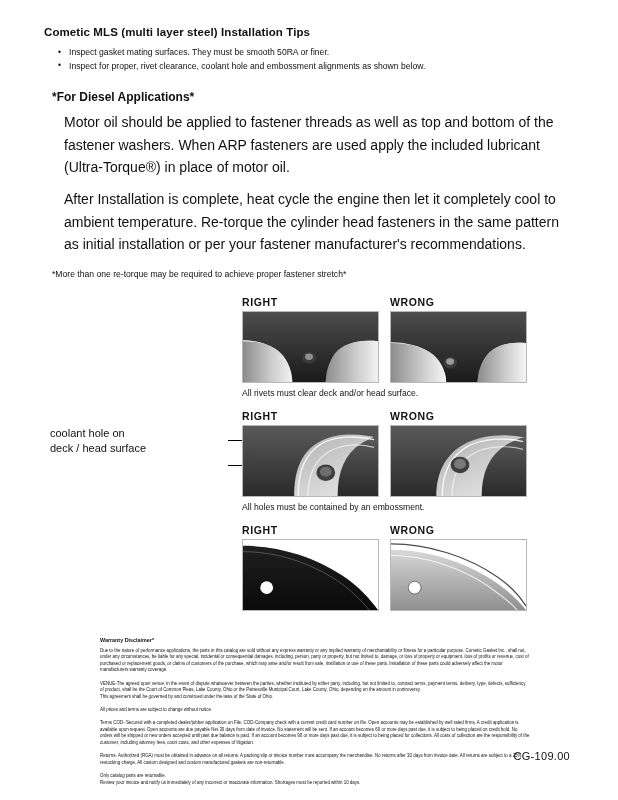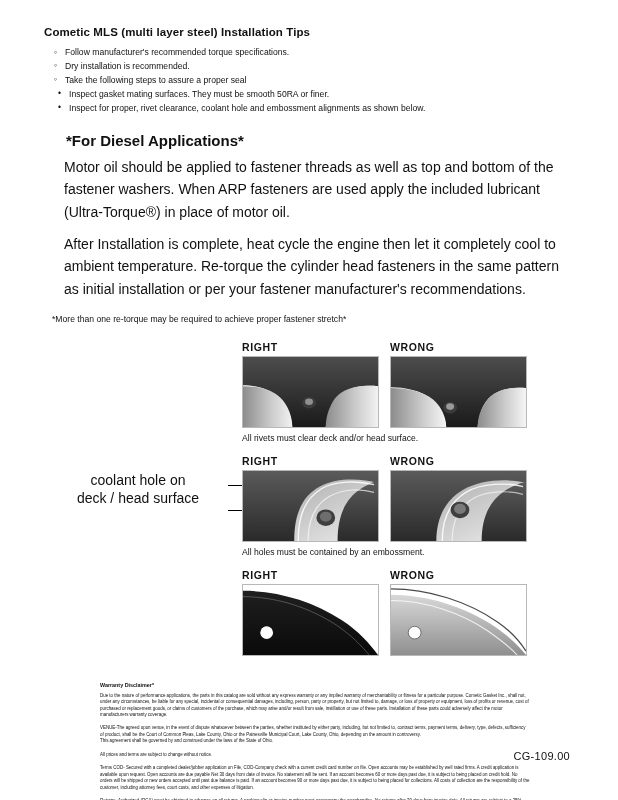--- a/index.html
+++ b/index.html
@@ -55,23 +55,23 @@
     position: relative;
     padding-left: 11px;
   }
   ul.sub > li::before {
     content: "\2022";
     position: absolute;
     left: 0; top: -0.5px;
     font-size: 8.6px;
   }
   h2.subhead {
-    font-size: 15px;
+    font-size: 12px;
     font-weight: bold;
-    margin: 16px 0 7px 22px;
+    margin: 16px 0 7px 8px;
   }
   p.body {
     font-size: 14px;
     line-height: 1.62;
     margin: 0 0 9px 20px;
   }
   p.note {
     font-size: 8.6px;
     line-height: 1.62;
     margin: 12px 0 7px 8px;
@@ -112,22 +112,22 @@
     line-height: 1.4;
   }
   .fig-caption.wide { margin-left: 190px; }
 
   
   .callout-wrap {
     position: relative;
   }
   .callout {
     position: absolute;
-    font-size: 14px;
-    text-align: center;
+    font-size: 11px;
+    text-align: left;
     line-height: 1.35;
     white-space: pre-line;
   }
   .callout-line {
     position: absolute;
     background: #000;
     height: 0.8px;
   }
 
   
@@ -156,25 +156,20 @@
     letter-spacing: 0.3px;
   }
 </style>
 </head>
 <body>
 
 <div class="page">
 
   <h1 class="title">Cometic MLS (multi layer steel) Installation Tips</h1>
 
-  <ul class="bullets">
-    <li>Follow manufacturer's recommended torque specifications.</li>
-    <li>Dry installation is recommended.</li>
-    <li>Take the following steps to assure a proper seal</li>
-  </ul>
 
   <ul class="sub">
     <li>Inspect gasket mating surfaces.  They must be smooth 50RA or finer.</li>
     <li>Inspect for proper, rivet clearance, coolant hole and embossment alignments as shown below.</li>
   </ul>
 
   <h2 class="subhead">*For Diesel Applications*</h2>
   <p class="body">Motor oil should be applied to fastener threads as well as top and bottom of the fastener washers. When ARP fasteners are used apply the included lubricant (Ultra-Torque®) in place of motor oil.</p>
   <p class="body">After Installation is complete, heat cycle the engine then let it completely cool to ambient temperature. Re-torque the cylinder head fasteners in the same pattern as initial installation or per your fastener manufacturer's recommendations.</p>
   <p class="note">*More than one re-torque may be required to achieve proper fastener stretch*</p>

